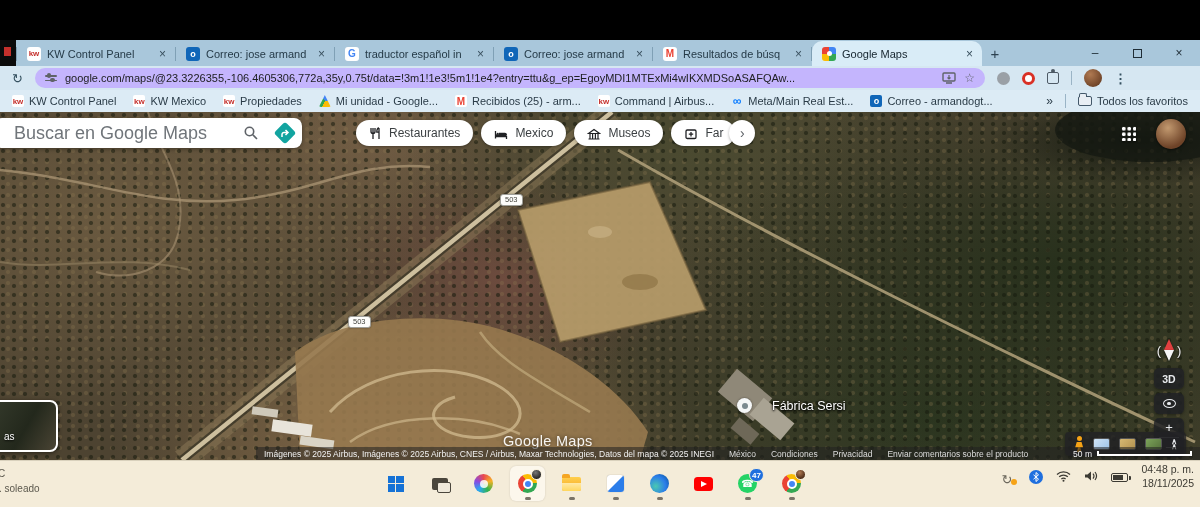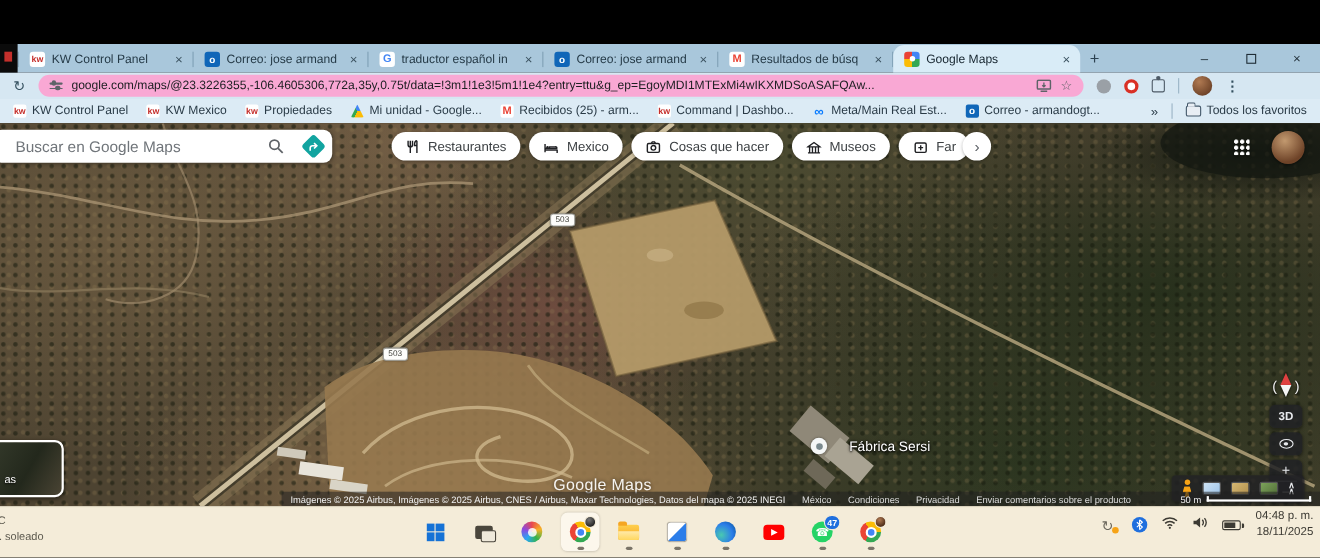--- a/index.html
+++ b/index.html
@@ -27,21 +27,21 @@
   .tab .close { font-size:12px; color:#3a515f; padding:0 2px; cursor:default; }
   .tab-sep { width:1px; height:14px; background:#7fa0b5; margin-bottom:5px; flex:none; }
   .newtab { width:26px; height:25px; display:flex; align-items:center; justify-content:center; font-size:15px; color:#2c4150; }
   .win-controls { margin-left:auto; display:flex; height:26px; }
   .win-btn { width:42px; display:flex; align-items:center; justify-content:center; font-size:12px; color:#1f2d36; }
   .restore-glyph { width:9px; height:9px; border:1.4px solid #1f2d36; }
 
   
   .addressbar { height:24px; background:#d6e7f2; display:flex; align-items:center; padding:0 12px; gap:12px; }
   .reload { font-size:13px; color:#34505f; }
-  .url-pill { flex:1; max-width:950px; background:#f9a8d4; border-radius:13px; height:20px; display:flex; align-items:center; padding:0 10px; gap:8px; font-size:11px; color:#202124; overflow:hidden; }
+  .url-pill { flex:1; max-width:950px; background:#c4b5fd; border-radius:13px; height:20px; display:flex; align-items:center; padding:0 10px; gap:8px; font-size:11px; color:#202124; overflow:hidden; }
   .tune { display:flex; flex-direction:column; gap:3px; width:12px; flex:none; }
   .tune i { display:block; height:1.6px; background:#5f6368; border-radius:1px; position:relative; }
   .tune i:nth-child(1)::after, .tune i:nth-child(2)::after { content:""; position:absolute; top:-1.6px; width:4.5px; height:4.5px; border-radius:50%; background:#5f6368; }
   .tune i:nth-child(1)::after { left:2px; } .tune i:nth-child(2)::after { right:2px; }
   .url-text { flex:1; white-space:nowrap; overflow:hidden; }
   .pill-ic { flex:none; color:#5f6368; font-size:12px; display:flex; align-items:center; }
   .ext-row { display:flex; align-items:center; gap:12px; }
   .ext-gray { width:13px; height:13px; border-radius:50%; background:#9aa0a6; }
   .ext-red { width:13px; height:13px; border-radius:50%; border:3.5px solid #d93025; background:#fff; }
   .ext-puzzle { width:12px; height:12px; border:1.7px solid #4d5a66; border-radius:2px; position:relative; }
@@ -71,21 +71,21 @@
       radial-gradient(ellipse 620px 360px at 78% 88%, #2c3620 0%, transparent 70%),
       radial-gradient(ellipse 420px 260px at 58% 8%, #4a4a30 0%, transparent 70%),
       radial-gradient(ellipse 260px 160px at 42% 48%, #6d4b3e 0%, transparent 70%),
       radial-gradient(ellipse 500px 300px at 10% 30%, #6b5a40 0%, transparent 70%),
       radial-gradient(ellipse 300px 200px at 30% 6%, #755f46 0%, transparent 70%),
       radial-gradient(ellipse 420px 220px at 34% 96%, #8a6e4c 0%, transparent 70%);
     background-size: 11px 9px, 13px 11px, auto, auto, auto, auto, auto, auto, auto, auto; }
   .terrain { position:absolute; inset:0; width:100%; height:100%; }
 
   .searchbox { position:absolute; left:-6px; top:6px; width:308px; height:30px; background:#fff; border-radius:8px; box-shadow:0 1px 4px rgba(0,0,0,.35); display:flex; align-items:center; padding-left:18px; }
-  .searchbox input { border:none; outline:none; flex:1; font-size:14px; color:#4c1d95; font-family:"Liberation Sans",sans-serif; background:transparent; min-width:0; }
+  .searchbox input { border:none; outline:none; flex:1; font-size:18px; color:#4c1d95; font-family:"Liberation Sans",sans-serif; background:transparent; min-width:0; }
   .searchbox input::placeholder { color:#70757a; }
   .icon-btn { width:34px; height:30px; display:flex; align-items:center; justify-content:center; flex:none; }
   .dir-diamond { position:relative; width:20px; height:20px; display:flex; align-items:center; justify-content:center; }
   .dir-diamond::before { content:""; position:absolute; inset:2px; background:#12a4a0; transform:rotate(45deg); border-radius:3px; }
   .dir-diamond svg { position:relative; }
 
   .chips { position:absolute; left:356px; top:8px; display:flex; gap:8px; }
   .chip { height:26px; border-radius:13px; background:#fff; box-shadow:0 1px 3px rgba(0,0,0,.3); display:flex; align-items:center; gap:7px; padding:0 13px; font-size:12px; color:#3c4043; white-space:nowrap; flex:none; }
   .chip.cut { width:64px; overflow:hidden; padding-right:0; }
   .chip-more { width:26px; height:26px; border-radius:50%; background:#fff; box-shadow:0 1px 3px rgba(0,0,0,.3); display:flex; align-items:center; justify-content:center; font-size:14px; color:#5f6368; flex:none; margin-left:-14px; }
@@ -272,21 +272,21 @@
     <div class="bm">
       <span class="fav fav-drive"></span>
       <span>Mi unidad - Google...</span>
     </div>
     <div class="bm">
       <span class="fav fav-gmail">M</span>
       <span>Recibidos (25) - arm...</span>
     </div>
     <div class="bm">
       <span class="fav fav-kw">kw</span>
-      <span>Command | Dashbo...</span>
+      <span>Command | Airbus...</span>
     </div>
     <div class="bm">
       <span class="fav fav-meta">∞</span>
       <span>Meta/Main Real Est...</span>
     </div>
     <div class="bm">
       <span class="fav fav-outlook">o</span>
       <span>Correo - armandogt...</span>
     </div>
     <div class="bm-right">
@@ -352,28 +352,20 @@
       </div>
       <div class="chip">
         <svg width="14" height="13" viewBox="0 0 14 13">
             <path d="M1.5 11.5V4M1.5 9.5h11V12M1.5 8h11M5.5 8V6.5h5A1.8 1.8 0 0 1 12.5 8" fill="none" stroke="#202124" stroke-width="1.3"></path>
             <circle cx="3.7" cy="6.8" r="1.1" fill="#202124"></circle>
           </svg>
         <span>Mexico</span>
       </div>
       <div class="chip">
         <svg width="14" height="13" viewBox="0 0 14 13">
-            <rect x="1.5" y="3.5" width="11" height="8" rx="1.3" fill="none" stroke="#202124" stroke-width="1.3"></rect>
-            <path d="M5 3.5 6 2h2l1 1.5" fill="none" stroke="#202124" stroke-width="1.3"></path>
-            <circle cx="7" cy="7.4" r="2.1" fill="none" stroke="#202124" stroke-width="1.3"></circle>
-          </svg>
-        <span>Cosas que hacer</span>
-      </div>
-      <div class="chip">
-        <svg width="14" height="13" viewBox="0 0 14 13">
             <path d="M1.5 12h11M3 12V7M5.6 12V7M8.4 12V7M11 12V7M1.5 6.5 7 2.5l5.5 4z" fill="none" stroke="#202124" stroke-width="1.2"></path>
           </svg>
         <span>Museos</span>
       </div>
       <div class="chip cut">
         <svg width="14" height="13" viewBox="0 0 14 13">
             <rect x="2" y="3" width="10" height="8.5" rx="1.3" fill="none" stroke="#202124" stroke-width="1.3"></rect>
             <path d="M7 5v4.5M4.8 7.2h4.4" stroke="#202124" stroke-width="1.3"></path>
           </svg>
         <span>Far</span>

